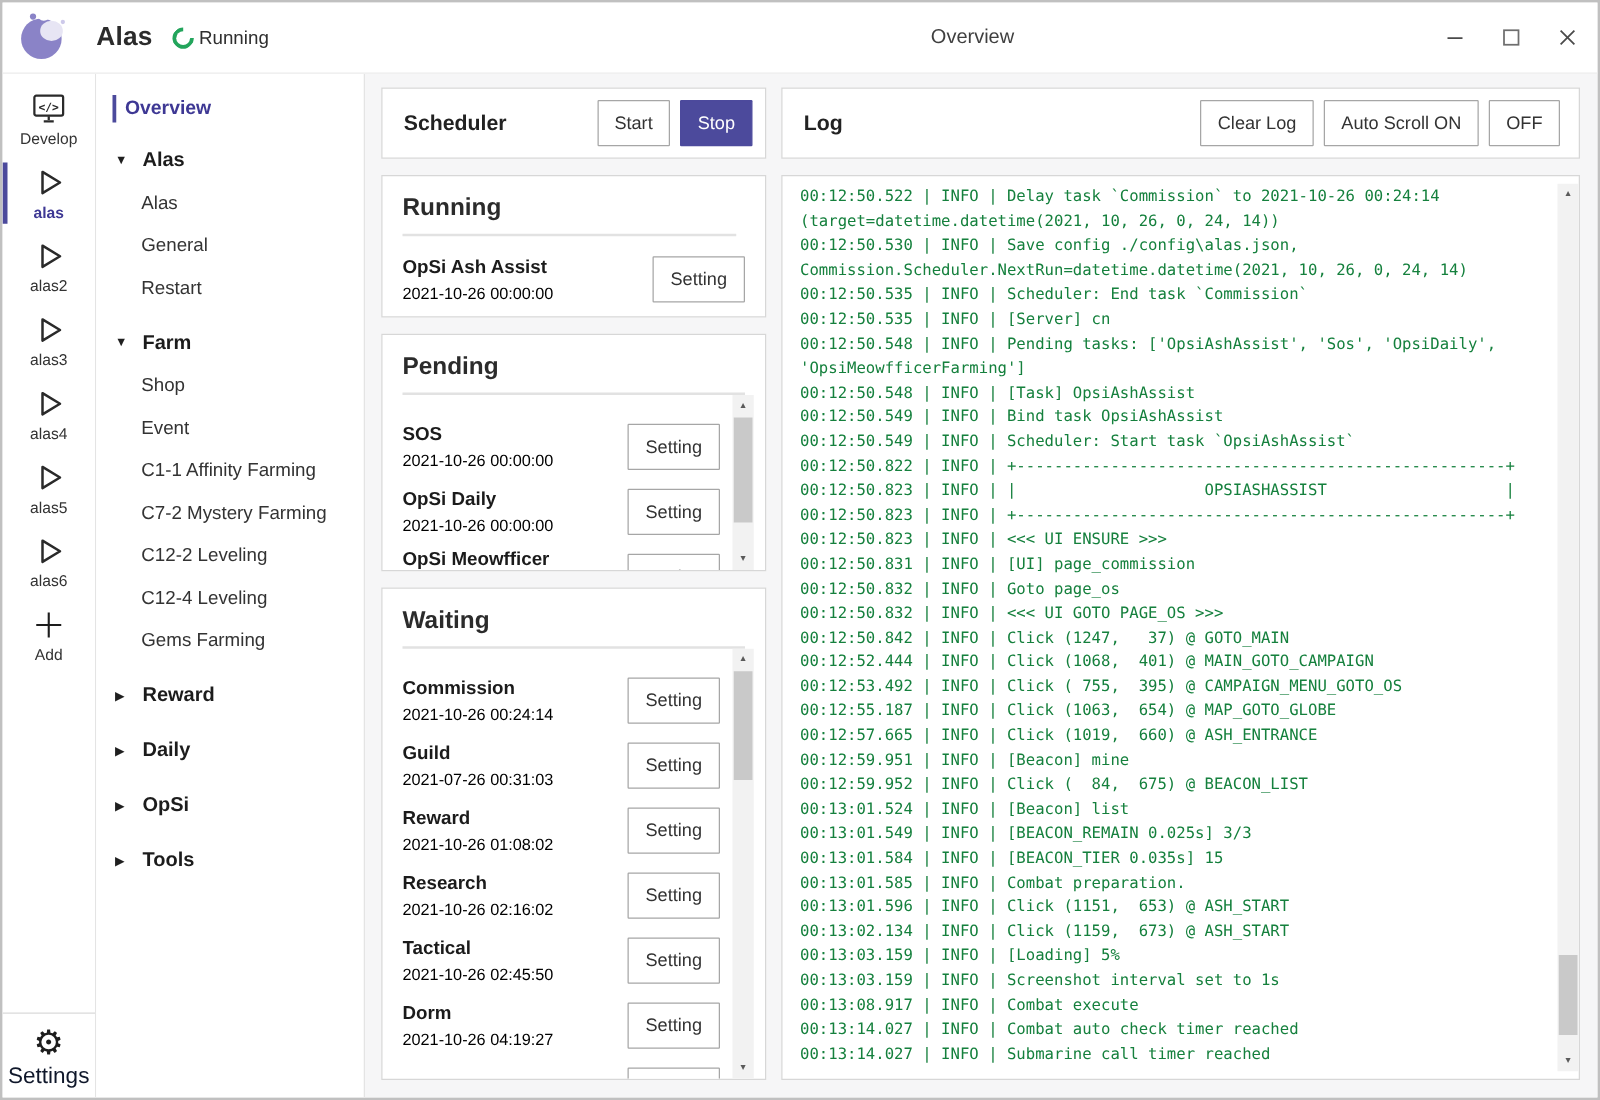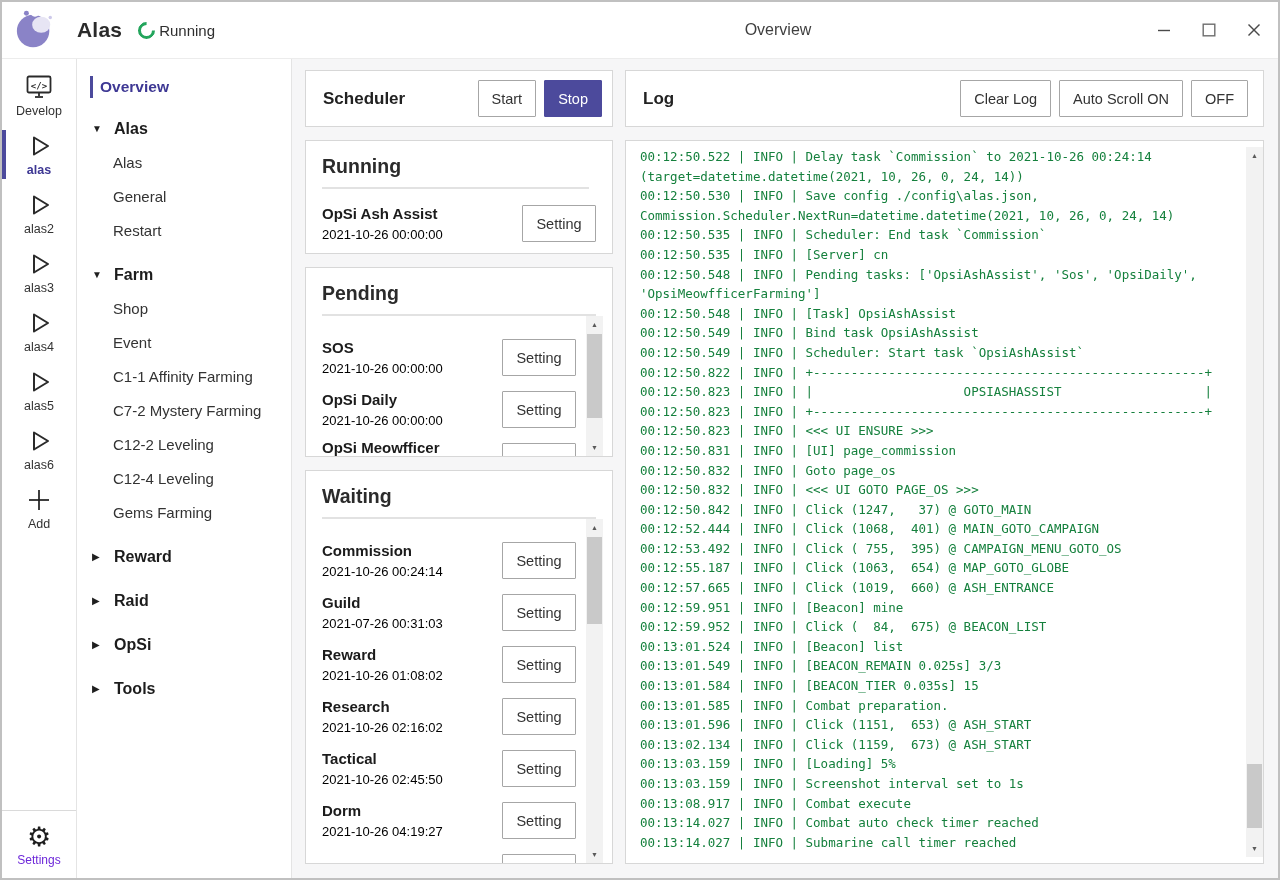--- a/index.html
+++ b/index.html
@@ -200,21 +200,21 @@
     <line x1="14" y1="4" x2="14" y2="24" stroke="#1d1d1d" stroke-width="1.7"></line>
     <line x1="4" y1="14" x2="24" y2="14" stroke="#1d1d1d" stroke-width="1.7"></line>
   </svg>
             </span>
     <span class="lbl">Add</span>
   </div>
         </div>
       <div class="iconbar-spacer"></div>
       <div class="iconbar-bottom">
         <span class="gear-glyph">⚙</span>
-        <span class="lbl" style="font-size:12px;color:#6d28d9;">Settings</span>
+        <span class="lbl" style="font-size:18px;color:#0f172a;">Settings</span>
       </div>
     </div>
 
     <div class="navcol">
       <div class="nav-overview">
         <span class="bar"></span>
         <span class="olbl">Overview</span>
       </div>
       <div>
           <div class="nav-group">
@@ -254,21 +254,21 @@
   </div>
           <div class="nav-sub">
     <span class="slbl">Gems Farming</span>
   </div>
           <div class="nav-group">
     <span class="arrow">▶</span>
     <span class="glbl">Reward</span>
   </div>
           <div class="nav-group">
     <span class="arrow">▶</span>
-    <span class="glbl">Raid</span>
+    <span class="glbl">Daily</span>
   </div>
           <div class="nav-group">
     <span class="arrow">▶</span>
     <span class="glbl">OpSi</span>
   </div>
           <div class="nav-group">
     <span class="arrow">▶</span>
     <span class="glbl">Tools</span>
   </div>
         </div>

